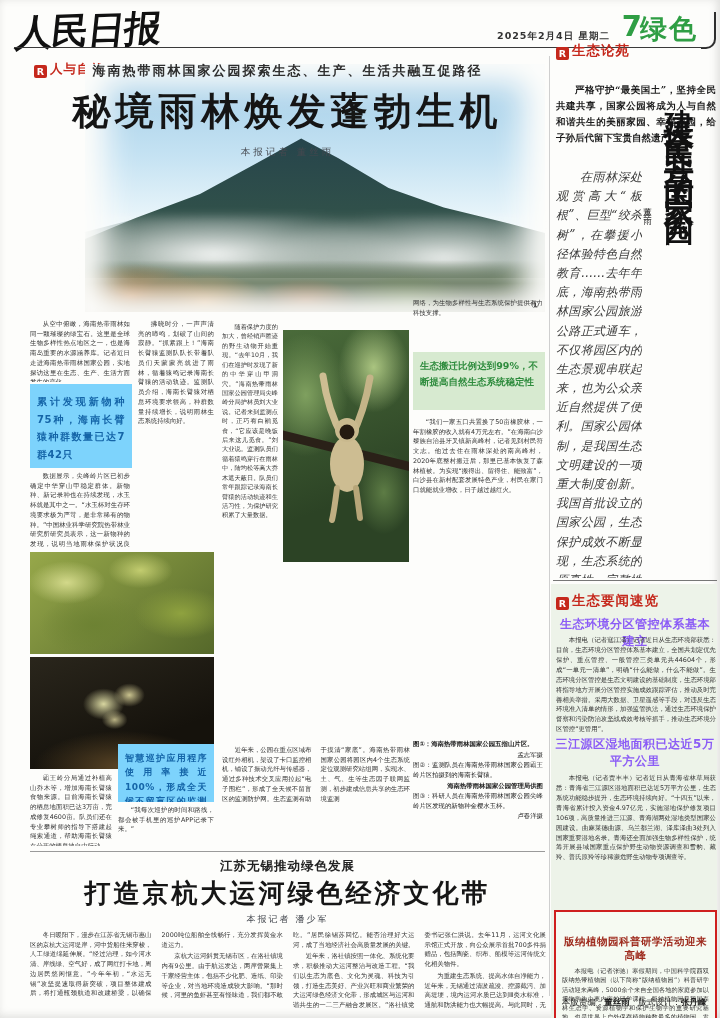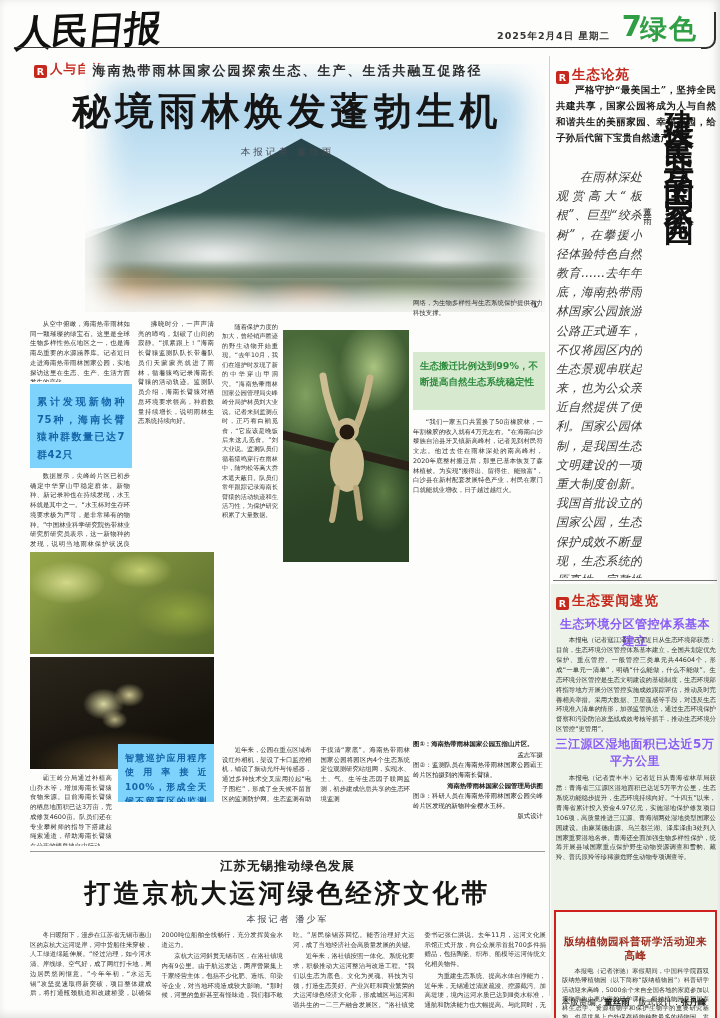--- a/index.html
+++ b/index.html
@@ -149,20 +149,23 @@
       <p>拂晓时分，一声声清亮的啼鸣，划破了山间的寂静。“抓紧跟上！”海南长臂猿监测队队长带着队员们天蒙蒙亮就进了雨林，循着猿鸣记录海南长臂猿的活动轨迹。监测队员介绍，海南长臂猿对栖息环境要求很高，种群数量持续增长，说明雨林生态系统持续向好。</p>
     </div>
 
   <div class="abs photo" id="photo-canopy"></div>
   <div class="abs photo" id="photo-plant"></div>
 
   <div class="abs t" style="left:30px;top:774px;width:82px;height:72px;">
       <p>霸王岭分局通过补植高山乔木等，增加海南长臂猿食物来源。目前海南长臂猿的栖息地面积已达3万亩，完成修复4600亩。队员们还在专业攀树师的指导下搭建起绳索通道，帮助海南长臂猿在分开的栖息地自由行动。</p>
     </div>
   <div class="abs bluebox" id="box2">智慧巡护应用程序使用率接近100%，形成全天候不留盲区的监测防护网</div>
+  <div class="abs t" style="left:118px;top:806px;width:96px;height:40px;">
+      <p>“我每次巡护的时间和路线，都会被手机里的巡护APP记录下来。”</p>
+    </div>
 
   <div class="abs t" style="left:222px;top:322px;width:56px;height:418px;font-size:6.2px;">
       <p>随着保护力度的加大，曾经销声匿迹的野生动物开始重现。“去年10月，我们在巡护时发现了新的中华穿山甲洞穴。”海南热带雨林国家公园管理局尖峰岭分局护林员刘大业说。记者来到监测点时，正巧有白鹇觅食，“它应该是晚饭后来这儿觅食。”刘大业说。监测队员们循着猿鸣穿行在雨林中，陆均松等高大乔木遮天蔽日。队员们常年跟踪记录海南长臂猿的活动轨迹和生活习性，为保护研究积累了大量数据。</p>
     </div>
 
   <div class="abs photo" id="photo-monkey">
     <div class="branch"></div>
     <svg width="100" height="170" viewBox="0 0 100 170" style="position:absolute;left:13px;top:30px;">
       <path d="M47,78 C36,58 30,38 27,16" stroke="#cdbd92" stroke-width="7" fill="none" stroke-linecap="round"></path>
       <path d="M55,78 C66,56 71,36 74,18" stroke="#c4b488" stroke-width="7" fill="none" stroke-linecap="round"></path>
@@ -185,37 +188,37 @@
   <div class="abs t" style="left:413px;top:418px;width:130px;height:316px;">
       <p>“我们一家五口共置换了50亩橡胶林，一年割橡胶的收入就有4万元左右。”在海南白沙黎族自治县牙叉镇新高峰村，记者见到村民符文志。他过去住在雨林深处的南高峰村，2020年底整村搬迁后，那里已基本恢复了森林植被。为实现“搬得出、留得住、能致富”，白沙县在新村配套发展特色产业，村民在家门口就能就业增收，日子越过越红火。</p>
     </div>
 
   <div class="abs" id="captions" style="left:413px;top:740px;width:130px;height:106px;">
     <p class="cap capb">图①：海南热带雨林国家公园五指山片区。</p>
     <span class="credit">孟志军摄</span>
     <p class="cap">图②：监测队员在海南热带雨林国家公园霸王岭片区拍摄到的海南长臂猿。</p>
     <span class="credit creditb">海南热带雨林国家公园管理局供图</span>
     <p class="cap">图③：科研人员在海南热带雨林国家公园尖峰岭片区发现的新物种金樱水玉杯。</p>
-    <span class="credit">版式设计</span>
+    <span class="credit">卢春洋摄</span>
   </div>
 
   <div class="abs hline" style="left:30px;top:851px;width:515px;"></div>
   <div class="abs vline" style="left:549px;top:56px;height:940px;"></div>
 
   <div class="abs" id="b-kicker">江苏无锡推动绿色发展</div>
   <div class="abs" id="b-headline">打造京杭大运河绿色经济文化带</div>
   <div class="abs" id="b-byline">本报记者 潘少军</div>
   <div class="abs t" id="b-body">
     <p>冬日暖阳下，漫步在江苏省无锡市惠山区的京杭大运河堤岸，河中货船往来穿梭，人工绿道绵延伸展。“经过治理，如今河水清、岸线绿、空气好，成了网红打卡地，周边居民悠闲惬意。”今年年初，“水运无锡”攻坚提速取得新突破，项目整体建成后，将打通瓶颈航道和改建桥梁，以确保2000吨位船舶全线畅行，充分发挥黄金水道运力。</p>
     <p>京杭大运河斜贯无锡市区，在洛社镇境内有9公里。由于航运发达，两岸曾聚集上千家经营主体，包括不少化肥、造纸、印染等企业，对当地环境造成较大影响。“那时候，河里的鱼虾甚至有怪味道，我们都不敢吃。”居民徐锡苏回忆。能否治理好大运河，成了当地经济社会高质量发展的关键。</p>
     <p>近年来，洛社镇按照一体化、系统化要求，积极推动大运河整治与改造工程。“我们以生态为底色、文化为灵魂、科技为引领，打造生态美好、产业兴旺和商业繁荣的大运河绿色经济文化带，形成城区与运河和谐共生的一二三产融合发展区。”洛社镇党委书记张仁洪说。去年11月，运河文化展示馆正式开放，向公众展示首批700多件捐赠品，包括陶瓷、织布、船模等运河传统文化相关物件。</p>
     <p>为重建生态系统、提高水体自净能力，近年来，无锡通过清淤疏浚、控源截污、加高堤埂，境内运河水质已达到Ⅲ类水标准，通航和防洪能力也大幅提高。与此同时，无锡将19条相关支流河道进行大力整治，以“活水”为目标，打通多处“断头浜”。</p>
   </div>
 
-  <div class="abs" style="left:556px;top:64px;">
+  <div class="abs" style="left:556px;top:40px;">
     <span class="rtag">R</span><span class="tagtext" style="font-size:13.5px;">生态论苑</span>
   </div>
   <div class="abs" id="essay-intro">
       <p>严格守护“最美国土”，坚持全民共建共享，国家公园将成为人与自然和谐共生的美丽家园、幸福家园，给子孙后代留下宝贵自然遗产</p>
     </div>
   <div class="abs" id="essay-body">
       <p>在雨林深处观赏高大“板根”、巨型“绞杀树”，在攀援小径体验特色自然教育……去年年底，海南热带雨林国家公园旅游公路正式通车，不仅将园区内的生态景观串联起来，也为公众亲近自然提供了便利。国家公园体制，是我国生态文明建设的一项重大制度创新。我国首批设立的国家公园，生态保护成效不断显现，生态系统的原真性、完整性得到有效保护，生态保护和民生改善协同推进，越来越多美好蓝图正变成现实图景。建设好全民共享的国家公园，需要处理好保护与发展的关系，让当地居民共享生态红利，让绿水青山真正成为百姓的幸福靠山。</p>
     </div>
   <div class="abs" id="essay-author">董丝雨</div>
   <div class="abs" id="essay-title">建设全民共享的国家公园</div>

